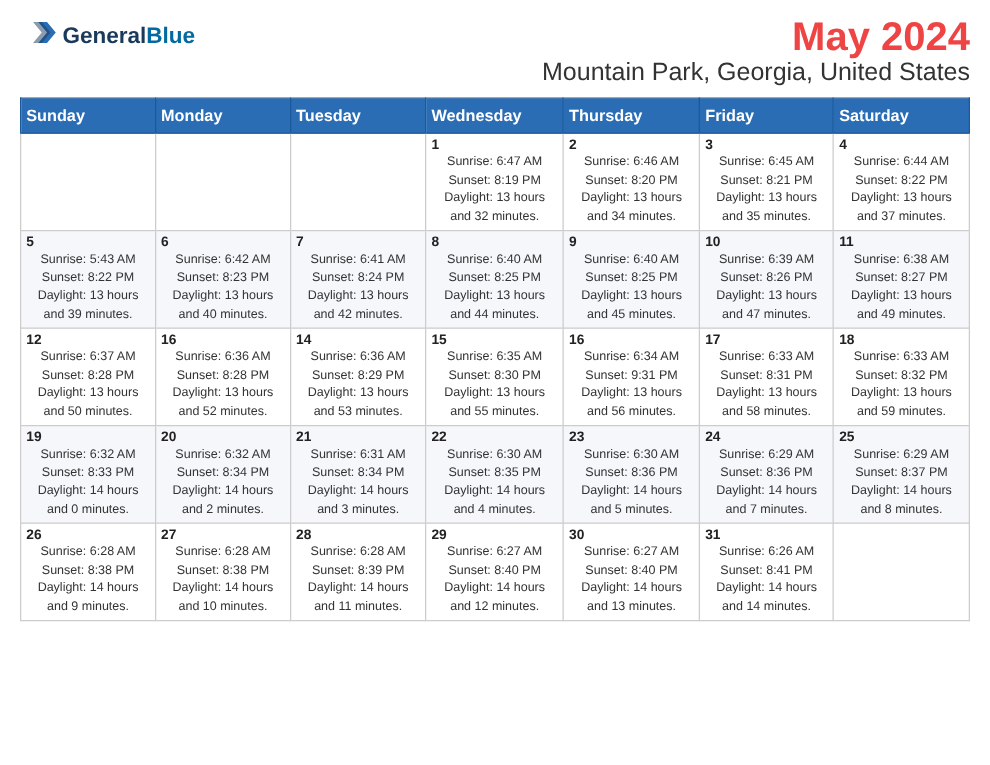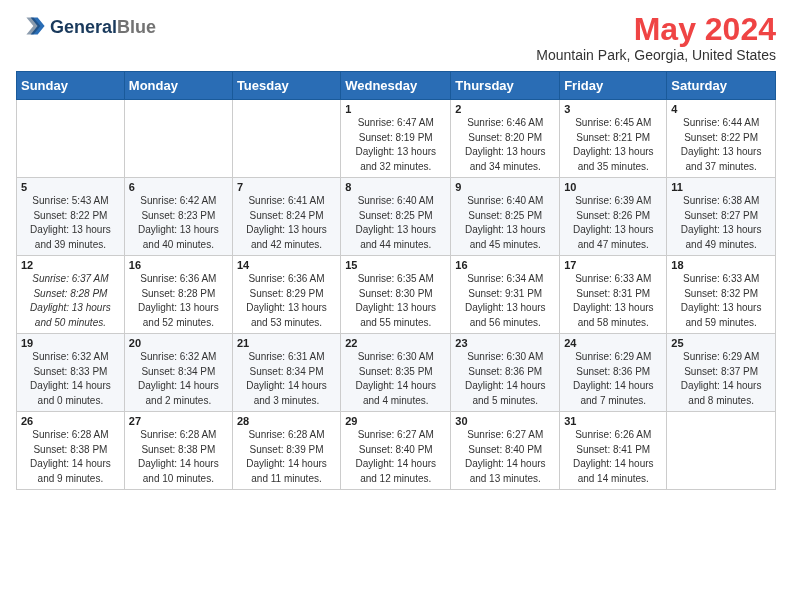--- a/index.html
+++ b/index.html
@@ -42,21 +42,21 @@
     .title-block {
       text-align: right;
     }
     .main-title {
       font-size: 32px;
       font-weight: bold;
       color: #ef4444;
       line-height: 1.1;
     }
     .subtitle {
-      font-size: 14px;
+      font-size: 20px;
       color: #333;
     }
     .calendar {
       width: 100%;
       border-collapse: collapse;
       border: 1px solid #ccc;
     }
     .calendar th {
       background: #2a6db5;
       color: #fff;
@@ -106,21 +106,21 @@
   <div class="header">
     <div class="logo">
       <div>
         <svg class="logo-icon" viewBox="0 0 40 40">
           <polygon points="28,8 38,20 28,32 18,32 28,20 18,8" fill="#2a6db5"></polygon>
           <polygon points="22,8 32,20 22,32 12,32 22,20 12,8" fill="#1a3a5c" opacity="0.5"></polygon>
         </svg>
       </div>
       <div style="margin-left:4px;">
         <div class="logo-text">
-          <span style="color:#1a3a5c;">General</span><span style="color:#737373;">Blue</span>
+          <span style="color:#1a3a5c;">General</span><span style="color:#0369a1;">Blue</span>
         </div>
       </div>
     </div>
     <div class="title-block">
       <div class="main-title">May 2024</div>
       <div class="subtitle">Mountain Park, Georgia, United States</div>
     </div>
   </div>
 
   <table class="calendar">
@@ -216,21 +216,21 @@
             <span class="day-num">11</span>
             <div class="day-info" style="white-space: pre-line;">Sunrise: 6:38 AM
 Sunset: 8:27 PM
 Daylight: 13 hours
 and 49 minutes.</div>
           </td>
         </tr>
         <tr>
           <td>
             <span class="day-num">12</span>
-            <div class="day-info" style="white-space: pre-line; font-style: italic;">Sunrise: 6:37 AM
+            <div class="day-info" style="white-space: pre-line;">Sunrise: 6:37 AM
 Sunset: 8:28 PM
 Daylight: 13 hours
 and 50 minutes.</div>
           </td>
           <td>
             <span class="day-num">16</span>
             <div class="day-info" style="white-space: pre-line;">Sunrise: 6:36 AM
 Sunset: 8:28 PM
 Daylight: 13 hours
 and 52 minutes.</div>

